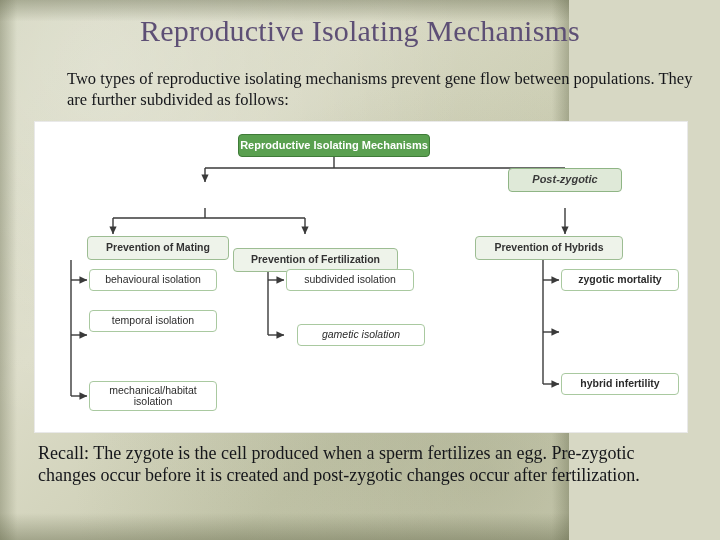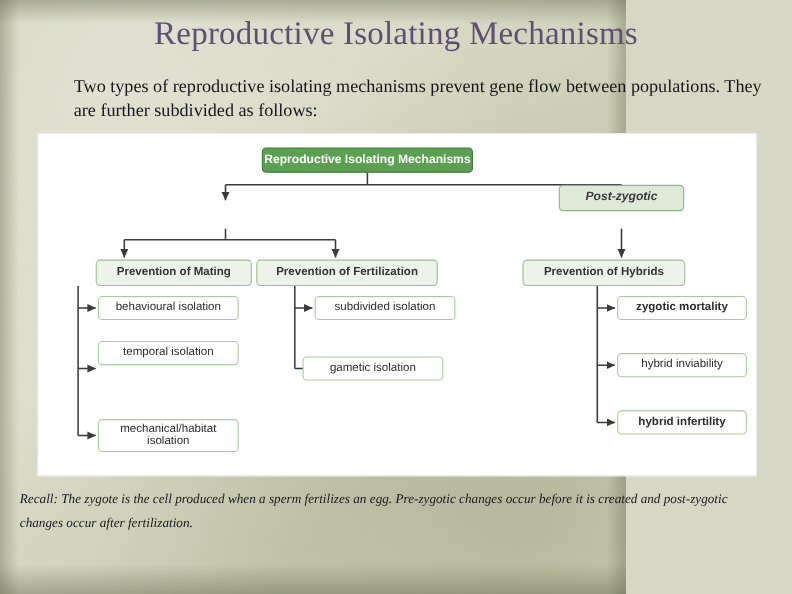--- a/index.html
+++ b/index.html
@@ -118,27 +118,26 @@
   svg.connectors {
     position: absolute;
     left: 0;
     top: 0;
     width: 652px;
     height: 310px;
     pointer-events: none;
   }
   .recall {
     position: absolute;
-    left: 18px;
+    left: 38px;
     top: 443px;
     width: 650px;
-    font-size: 12px;
+    font-size: 18px;
     line-height: 21.5px;
     color: #15161a;
-    font-style: italic;
   }
 </style>
 </head>
 <body>
 
 <div class="slide">
 
   <div class="title">Reproductive Isolating Mechanisms</div>
 
   <div class="intro">Two types of reproductive isolating mechanisms prevent gene flow between populations. They are further subdivided as follows:</div>
@@ -180,33 +179,32 @@
         <path d="M508,262 L524,262" stroke="#3a3a3a" stroke-width="1.4" fill="none" marker-end="url(#arr)"></path>
       </svg>
 
       <div class="node root" style="left:203px; top:12px; width:192px; height:23px;">Reproductive Isolating Mechanisms</div>
 
 
       <div class="node lvl2" style="left:473px; top:46px; width:114px; height:24px;font-style:italic;">Post-zygotic</div>
 
       <div class="node lvl3" style="left:8px; top:114px; width:142px; height:24px;margin-left:44px;">Prevention of Mating</div>
 
-      <div class="node lvl3" style="left:198px; top:114px; width:165px; height:24px;">Prevention of Fertilization</div>
+      <div class="node lvl3" style="left:198px; top:126px; width:165px; height:24px;">Prevention of Fertilization</div>
 
       <div class="node lvl3" style="left:440px; top:114px; width:148px; height:24px;">Prevention of Hybrids</div>
 
       <div class="node leaf" style="left:54px; top:147px; width:128px; height:22px;">behavioural isolation</div>
       <div class="node leaf" style="left:54px; top:188px; width:128px; height:22px;">temporal isolation</div>
       <div class="node leaf" style="left:54px; top:259px; width:128px; height:30px; padding:0 4px;">mechanical/habitat isolation</div>
 
       <div class="node leaf" style="left:251px; top:147px; width:128px; height:22px;">subdivided isolation</div>
-      <div class="node leaf" style="left:240px; top:202px; width:128px; height:22px;">gametic isolation</div>
+      <div class="node leaf" style="left:262px; top:202px; width:128px; height:22px;font-style:italic;">gametic isolation</div>
 
       <div class="node leaf" style="left:526px; top:147px; width:118px; height:22px;font-weight:bold;">zygotic mortality</div>
-      <div class="node leaf" style="left:526px; top:199px; width:118px; height:22px;">hybrid inviability</div>
       <div class="node leaf" style="left:526px; top:251px; width:118px; height:22px;font-weight:bold;">hybrid infertility</div>
 
     </div>
   </div>
 
   <div class="recall">Recall:  The zygote is the cell produced when a sperm fertilizes an egg. Pre-zygotic changes occur before it is created and post-zygotic changes occur after fertilization.</div>
 
 </div>
 
 </body></html>

